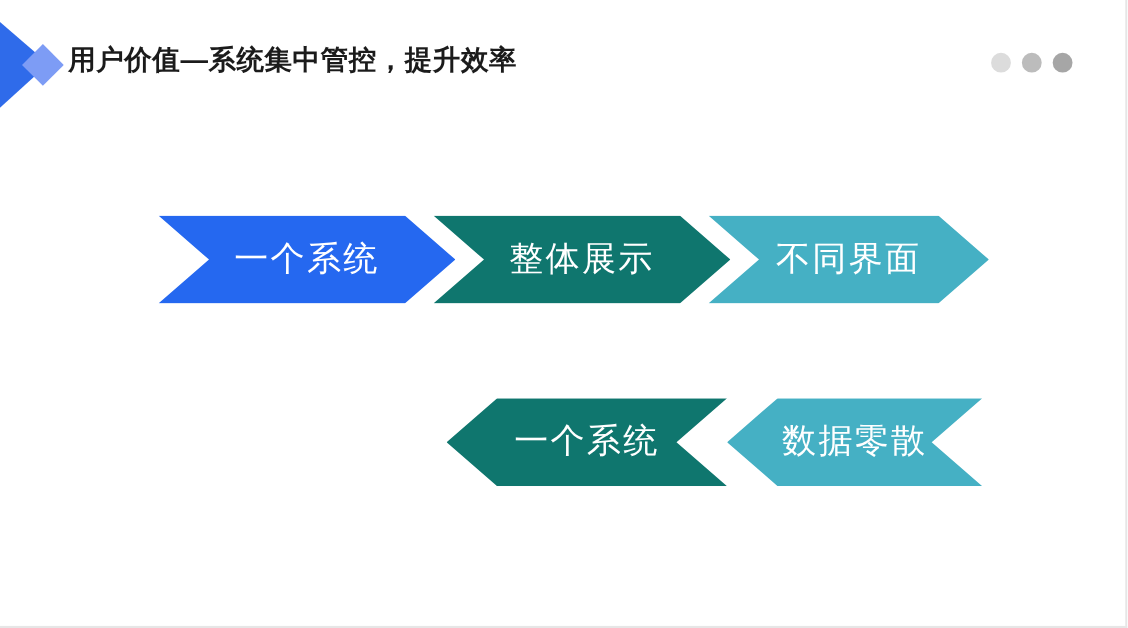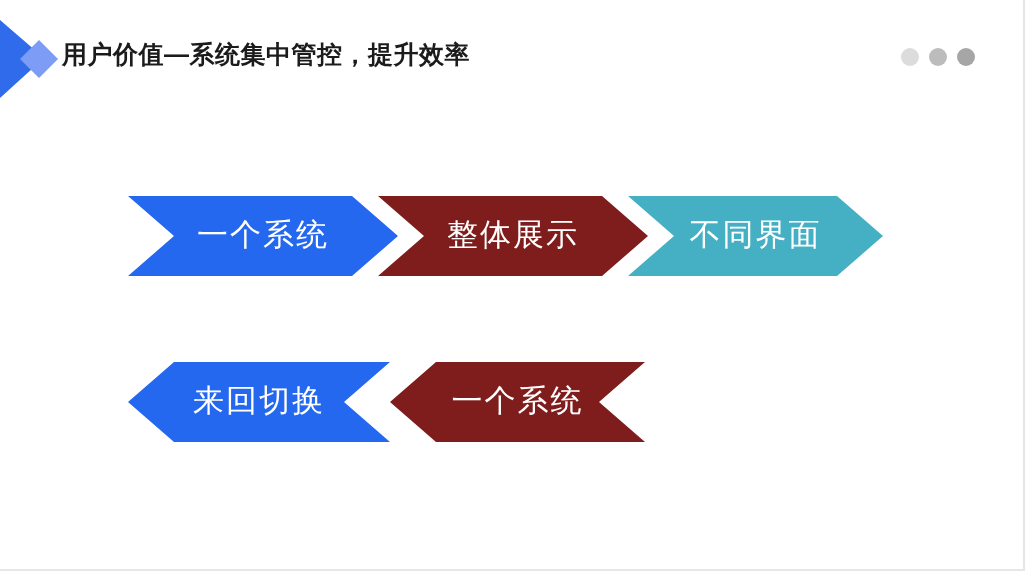--- a/index.html
+++ b/index.html
@@ -58,21 +58,21 @@
     border-radius: 50%;
     display: block;
   }
   .dot-1 { background: #dcdcdc; }
   .dot-2 { background: #bcbcbc; }
   .dot-3 { background: #a6a6a6; }
 
   
   .chev-row {
     position: absolute;
-    left: 0;
+    left: 16px;
     width: 831px;
     height: 82px;
   }
   .row-1 { top: 196px; }
   .row-2 { top: 362px; }
 
   .chev {
     position: absolute;
     top: 0;
     height: 80px;
@@ -93,21 +93,21 @@
   
   .chev.dir-right {
     clip-path: polygon(0 0, calc(100% - 46px) 0, 100% 50%, calc(100% - 46px) 100%, 0 100%, 46px 50%);
   }
   
   .chev.dir-left {
     clip-path: polygon(46px 0, 100% 0, calc(100% - 46px) 50%, 100% 100%, 46px 100%, 0 50%);
   }
 
   .fill-blue  { background: #2568f0; }
-  .fill-steel { background: #7f1d1d; }
+  .fill-steel { background: #0f766e; }
   .fill-teal  { background: #45b0c4; }
 </style>
 </head>
 <body>
 
 <div class="slide">
 
   <div class="logo-mark">
     <svg width="58" height="82" viewBox="0 0 58 82">
       <polygon points="0,2 44,40 0,80" fill="#2f6bea"></polygon>
@@ -129,21 +129,21 @@
     </div>
     <div class="chev dir-right fill-steel" style="left:378px; width:270px;">
       <span class="chev-label">整体展示</span>
     </div>
     <div class="chev dir-right fill-teal" style="left:628px; width:255px;">
       <span class="chev-label">不同界面</span>
     </div>
   </div>
 
   <div class="chev-row row-2">
-    <div class="chev dir-left fill-blue" style="left:128px; width:262px;">
-      <span class="chev-label">来回切换</span>
-    </div>
     <div class="chev dir-left fill-steel" style="left:390px; width:255px;">
       <span class="chev-label">一个系统</span>
+    </div>
+    <div class="chev dir-left fill-teal" style="left:645px; width:232px;">
+      <span class="chev-label">数据零散</span>
     </div>
   </div>
 
 </div>
 
 </body></html>

